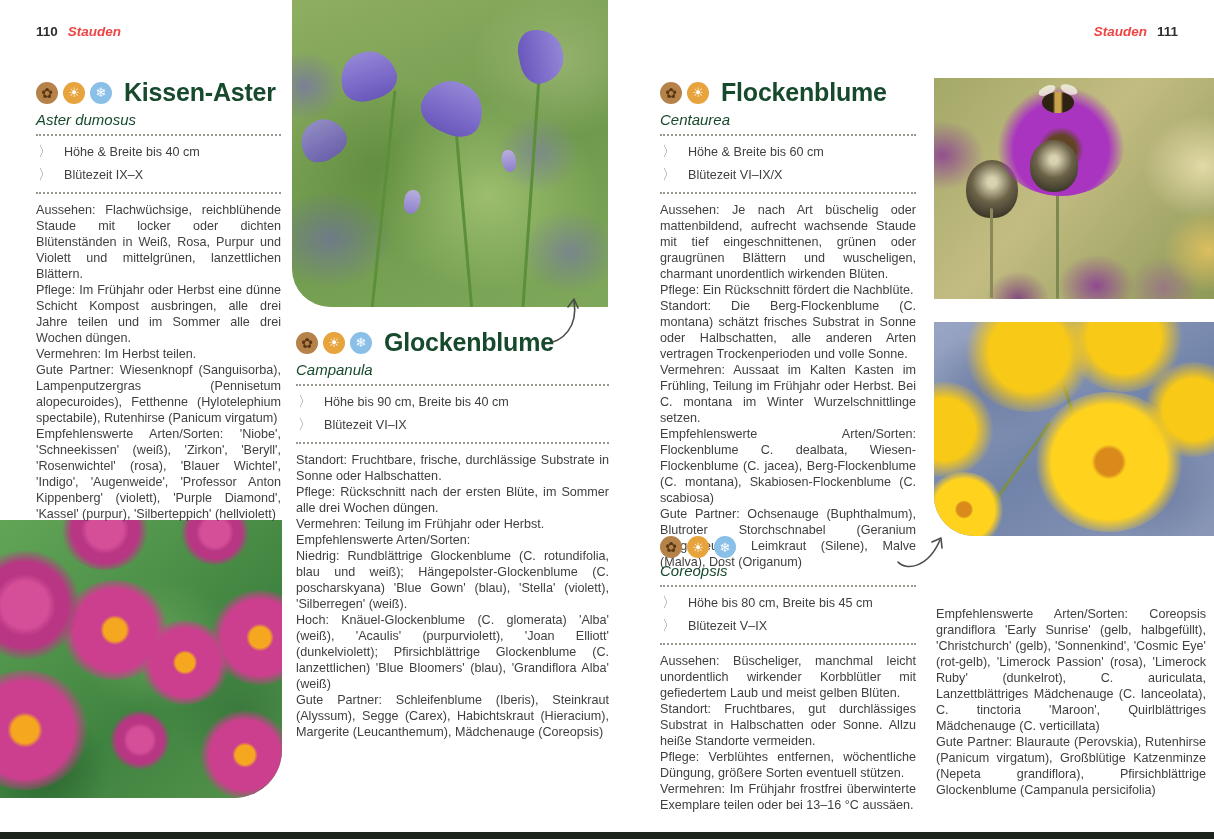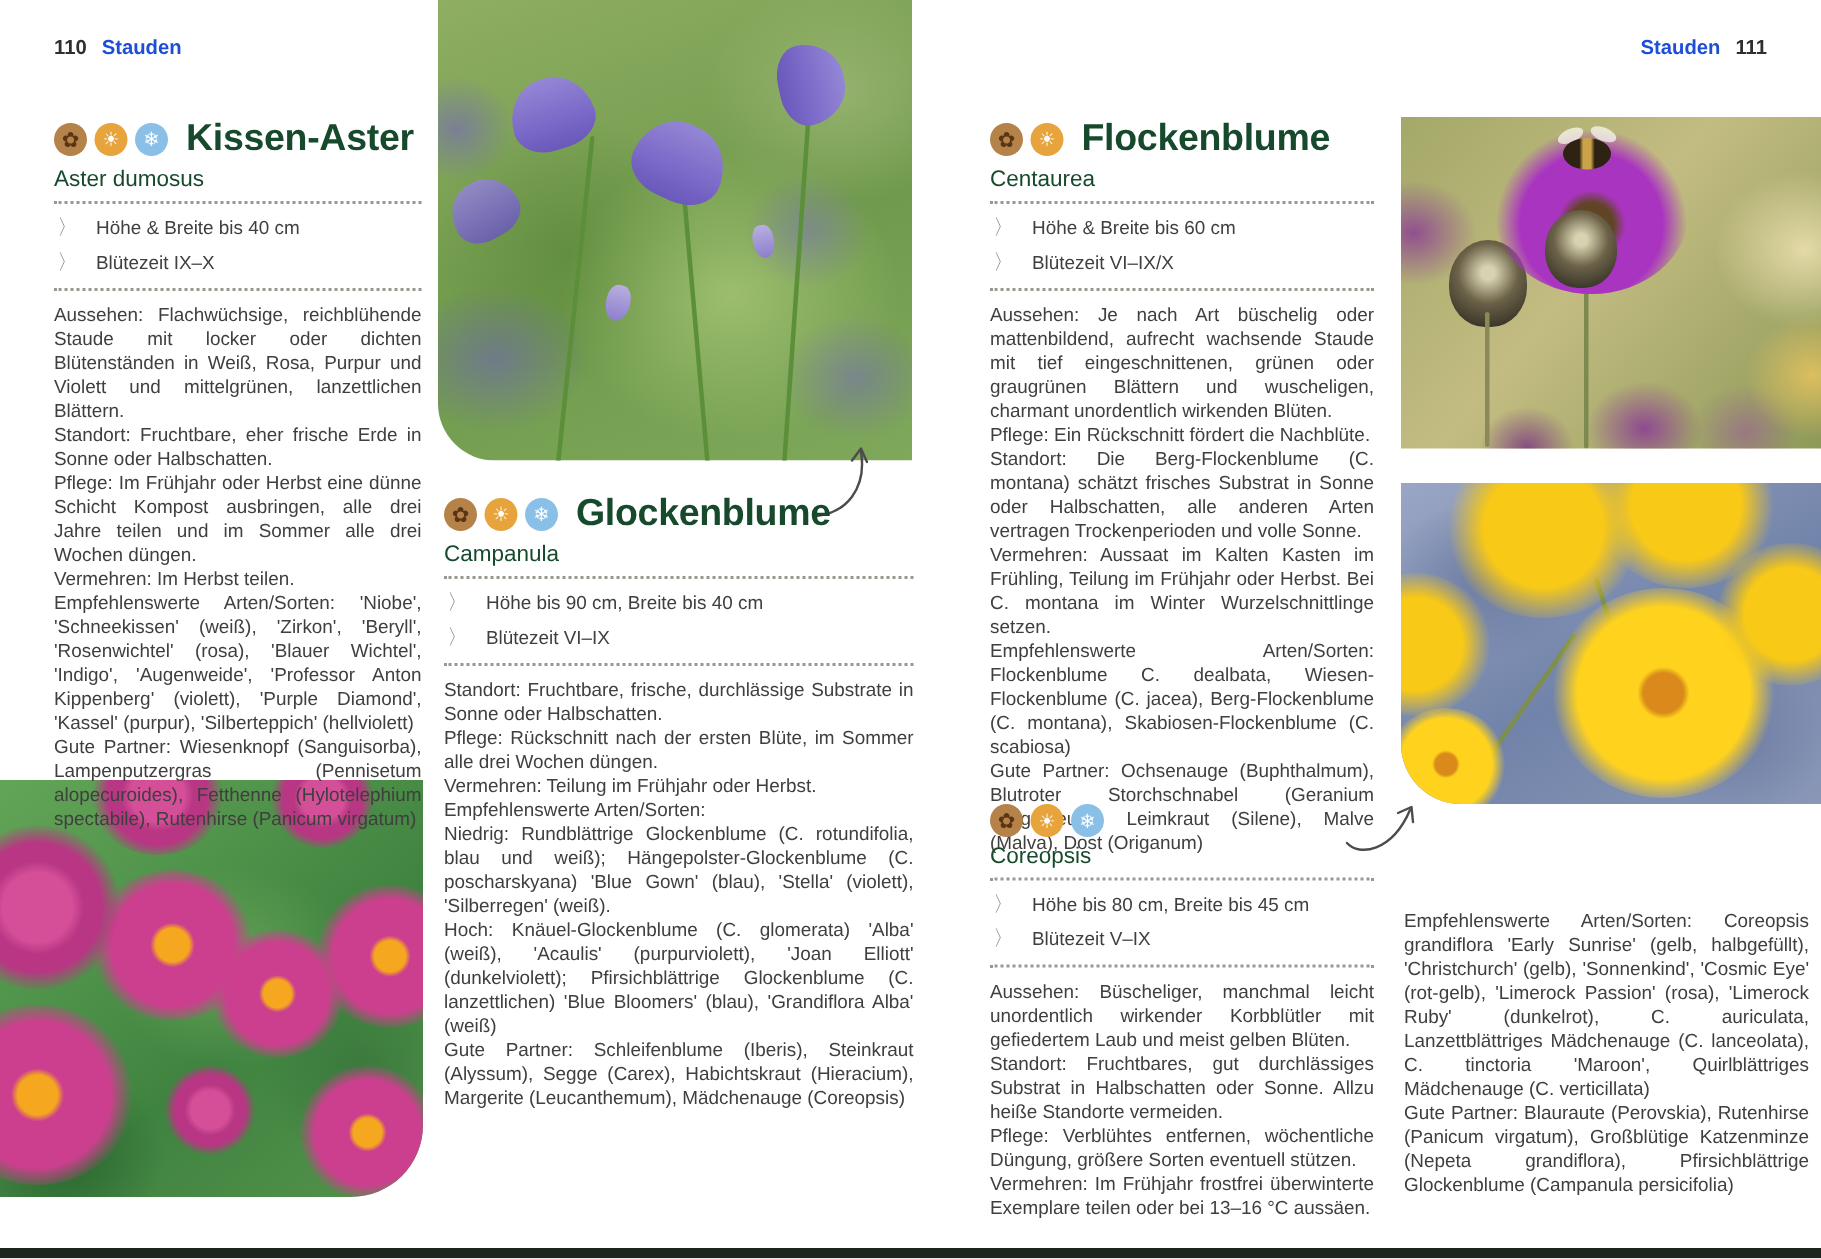--- a/index.html
+++ b/index.html
@@ -3,31 +3,31 @@
 <meta charset="utf-8">
 <style>
   html,body{margin:0;padding:0;background:#ffffff;}
   .spread{
     position:relative;width:1214px;height:839px;background:#ffffff;overflow:hidden;
     font-family:"Liberation Sans", sans-serif;
   }
   
   .pg-header{position:absolute;top:24px;display:flex;gap:10px;font-size:13.5px;font-weight:700;justify-content:flex-end;}
   .pg-header .num{color:#2f2f2e;}
-  .pg-header .sec{color:#1d4ed8;}
+  .pg-header .sec{color:#ef4444;font-style:italic;}
   
   .entry{position:absolute;}
   .entry-head{display:flex;align-items:center;gap:5px;}
   .icon{width:22px;height:22px;border-radius:50%;display:flex;align-items:center;justify-content:center;
         font-size:13px;line-height:1;color:#fff;flex:0 0 auto;}
   .icon-flower{background:#b5824a;color:#5a3514;font-size:14px;}
   .icon-sun{background:#e7a33c;}
   .icon-snow{background:#8ac0e8;}
   .entry-title{font-size:25px;color:#174a2c;margin:0 0 0 7px;font-weight:700;letter-spacing:-0.2px;}
-  .latin{color:#174a2c;font-size:15px;margin:4px 0 2px;}
+  .latin{font-style:italic;color:#174a2c;font-size:15px;margin:4px 0 2px;}
   .rule{border-top:2px dotted #98988f;margin:6px 0 4px;}
   .info-row{display:flex;gap:12px;font-size:12.6px;color:#3f3f3e;padding:2.5px 0 2.5px 2px;align-items:baseline;}
   .chev{color:#8f8f88;font-size:14px;}
   .body{font-size:12.6px;line-height:1.27;color:#3f3f3e;text-align:justify;margin-top:9px;hyphens:auto;}
   .body p{margin:0;}
   .body b{font-weight:400;}
   .body b:empty{display:none;}
   
   .photo{position:absolute;overflow:hidden;}
   .photo-campanula{left:292px;top:0;width:316px;height:307px;border-radius:0 0 0 38px;
@@ -166,25 +166,24 @@
         <span class="chev">〉</span>
         <span>Höhe &amp; Breite bis 40 cm</span>
       </div>
     <div class="info-row">
         <span class="chev">〉</span>
         <span>Blütezeit IX–X</span>
       </div>
     <div class="rule"></div>
     <div class="body">
       <p><b>Aussehen:</b> <span>Flachwüchsige, reichblühende Staude mit locker oder dichten Blütenständen in Weiß, Rosa, Purpur und Violett und mittelgrünen, lanzettlichen Blättern.</span></p>
-      <p><b>Standort:</b> <span>Fruchtbare, eher frische Erde in Sonne oder Halbschatten.</span></p>
       <p><b>Pflege:</b> <span>Im Frühjahr oder Herbst eine dünne Schicht Kompost ausbringen, alle drei Jahre teilen und im Sommer alle drei Wochen düngen.</span></p>
       <p><b>Vermehren:</b> <span>Im Herbst teilen.</span></p>
+      <p><b>Gute Partner:</b> <span>Wiesenknopf (Sanguisorba), Lampenputzergras (Pennisetum alopecuroides), Fetthenne (Hylotelephium spectabile), Rutenhirse (Panicum virgatum)</span></p>
       <p><b>Empfehlenswerte Arten/Sorten:</b> <span>'Niobe', 'Schneekissen' (weiß), 'Zirkon', 'Beryll', 'Rosenwichtel' (rosa), 'Blauer Wichtel', 'Indigo', 'Augenweide', 'Professor Anton Kippenberg' (violett), 'Purple Diamond', 'Kassel' (purpur), 'Silberteppich' (hellviolett)</span></p>
-      <p><b>Gute Partner:</b> <span>Wiesenknopf (Sanguisorba), Lampenputzergras (Pennisetum alopecuroides), Fetthenne (Hylotelephium spectabile), Rutenhirse (Panicum virgatum)</span></p>
     </div>
   </section>
 
   <section class="entry" style="left:296px;top:328px;width:313px;">
     <div class="entry-head">
       <span class="icon icon-flower">✿</span>
       <span class="icon icon-sun">☀</span>
       <span class="icon icon-snow">❄</span>
       <h2 class="entry-title">Glockenblume</h2>
     </div>

